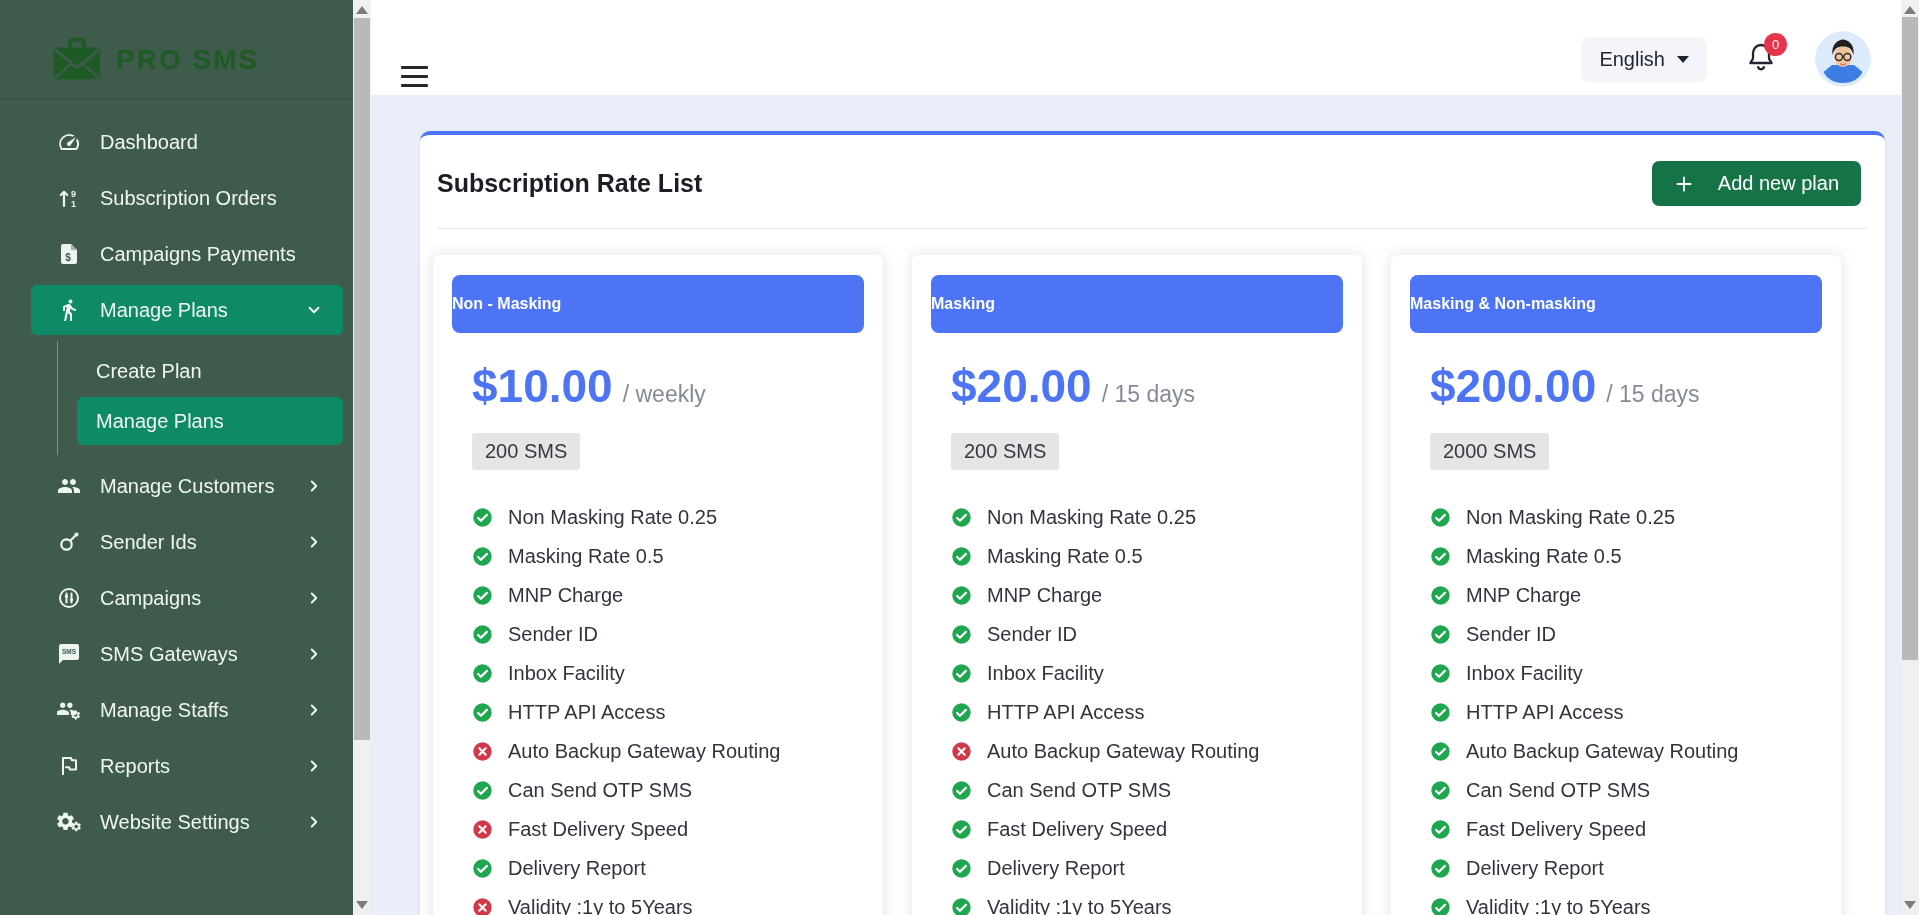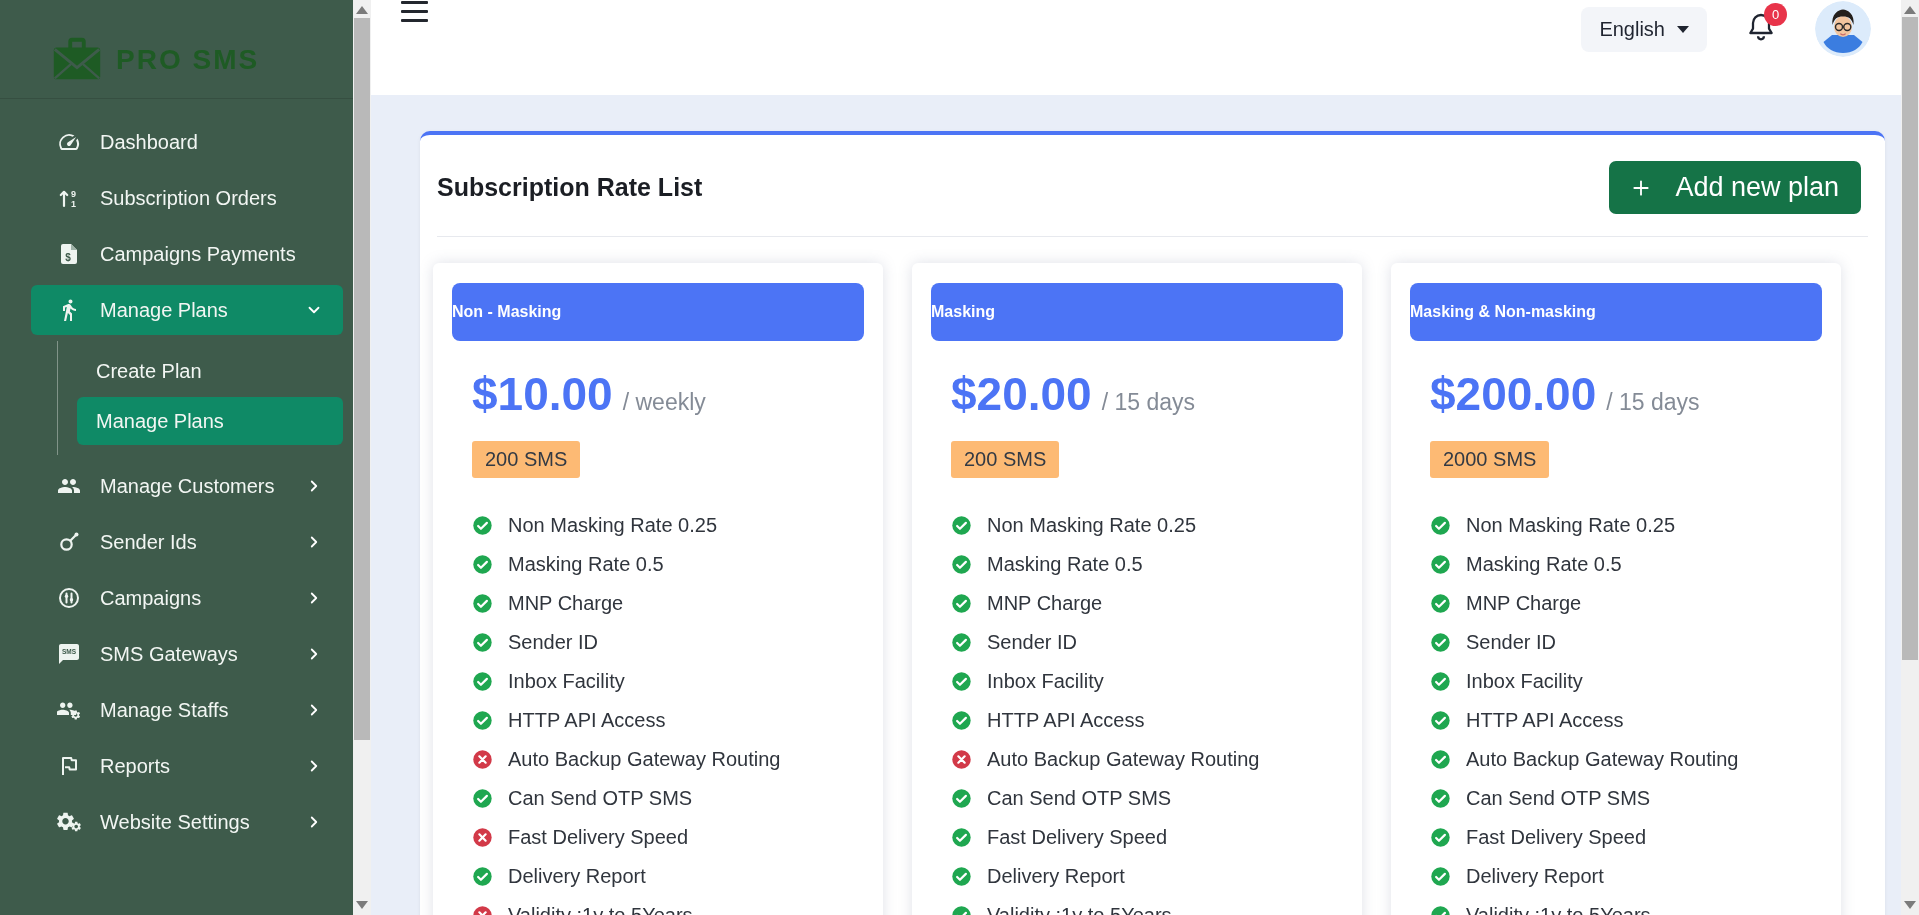--- a/index.html
+++ b/index.html
@@ -34,21 +34,21 @@
   .sb-arrow { position:absolute; left:3px; width:0; height:0;
     border-left:6px solid transparent; border-right:6px solid transparent; }
   .sb-up { top:6px; border-bottom:8px solid #7b7b7b; }
   .sb-down { bottom:6px; border-top:8px solid #7b7b7b; }
   .sb-thumb { position:absolute; left:1px; width:16px; background:#b9b9b9; }
   .sb-left .sb-thumb { top:18px; height:722px; }
   .sb-right .sb-thumb { top:17px; height:643px; }
 
   
   .main { position:absolute; left:371px; top:0; width:1530px; height:915px; background:#E9EEF8; }
-  .topbar { height:95px; background:#fff; display:flex; align-items:flex-start; padding:1px 30px; }
+  .topbar { height:95px; background:#fff; display:flex; align-items:flex-end; padding:8px 30px; }
   .hamburger { width:27px; display:flex; flex-direction:column; gap:6px; cursor:pointer; }
   .hamburger span { display:block; height:3px; background:#23272e; border-radius:1px; }
   .topbar-right { margin-left:auto; display:flex; align-items:center; gap:38px; }
   .lang-btn { background:#f3f5f9; border:none; border-radius:8px; padding:11px 18px;
     font-size:20px; color:#1f2430; display:flex; align-items:center; gap:12px; cursor:pointer;
     font-family:"Liberation Sans", sans-serif; }
   .caret { width:0; height:0; border-left:6px solid transparent; border-right:6px solid transparent;
     border-top:7px solid #1f2430; }
   .bell-wrap { position:relative; cursor:pointer; }
   .bell-wrap svg { width:32px; height:32px; }
@@ -58,34 +58,34 @@
   .avatar { width:56px; height:56px; border-radius:50%; overflow:hidden; cursor:pointer; }
 
   
   .content { position:absolute; top:95px; left:0; right:0; bottom:0; overflow:hidden; }
   .big-card { margin:36px 0 0 49px; width:1465px; height:1150px; background:#fff;
     border-top:4px solid #4C74F5; border-radius:10px; box-shadow:0 1px 4px rgba(0,0,0,0.06); }
   .card-head { display:flex; align-items:center; justify-content:space-between;
     padding:26px 24px 22px 17px; }
   .page-title { font-size:25px; font-weight:bold; color:#1b1e24; }
   .add-btn { background:#157347; color:#fff; border:none; border-radius:7px;
-    padding:11px 22px; font-size:27px; display:flex; align-items:center; gap:24px; cursor:pointer;
+    padding:11px 22px; font-size:20px; display:flex; align-items:center; gap:24px; cursor:pointer;
     font-family:"Liberation Sans", sans-serif; }
   .add-btn svg { width:20px; height:20px; }
   .head-divider { border-bottom:1px solid #e7e9ee; margin:0 17px; }
 
   .plans-row { display:flex; gap:29px; padding:26px 0 0 13px; }
   .plan-card { width:450px; background:#fff; border-radius:6px; padding:20px 19px 40px 19px;
     box-shadow:0 0 14px rgba(110,120,150,0.22); }
   .plan-banner { background:#4C74F5; border-radius:8px; height:58px; display:flex;
     align-items:center; color:#fff; font-size:16px; font-weight:bold; }
   .price-row { margin:26px 0 0 20px; display:flex; align-items:baseline; gap:10px; }
   .price { font-size:46px; font-weight:bold; color:#4C74F5; }
   .period { font-size:23px; color:#848b96; }
-  .sms-badge { display:inline-block; margin:20px 0 0 20px; background:#fdba74; color:#333a44;
+  .sms-badge { display:inline-block; margin:20px 0 0 20px; background:#e5e5e5; color:#333a44;
     font-size:20px; padding:7px 13px; border-radius:3px; }
   .features { list-style:none; margin:36px 0 0 20px; }
   .feature { display:flex; align-items:center; gap:15px; margin-bottom:16px; }
   .f-icon { width:21px; height:21px; display:inline-flex; }
   .f-icon svg { width:21px; height:21px; }
   .f-label { font-size:20px; color:#30353d; }
 </style>
 </head>
 <body>
 

